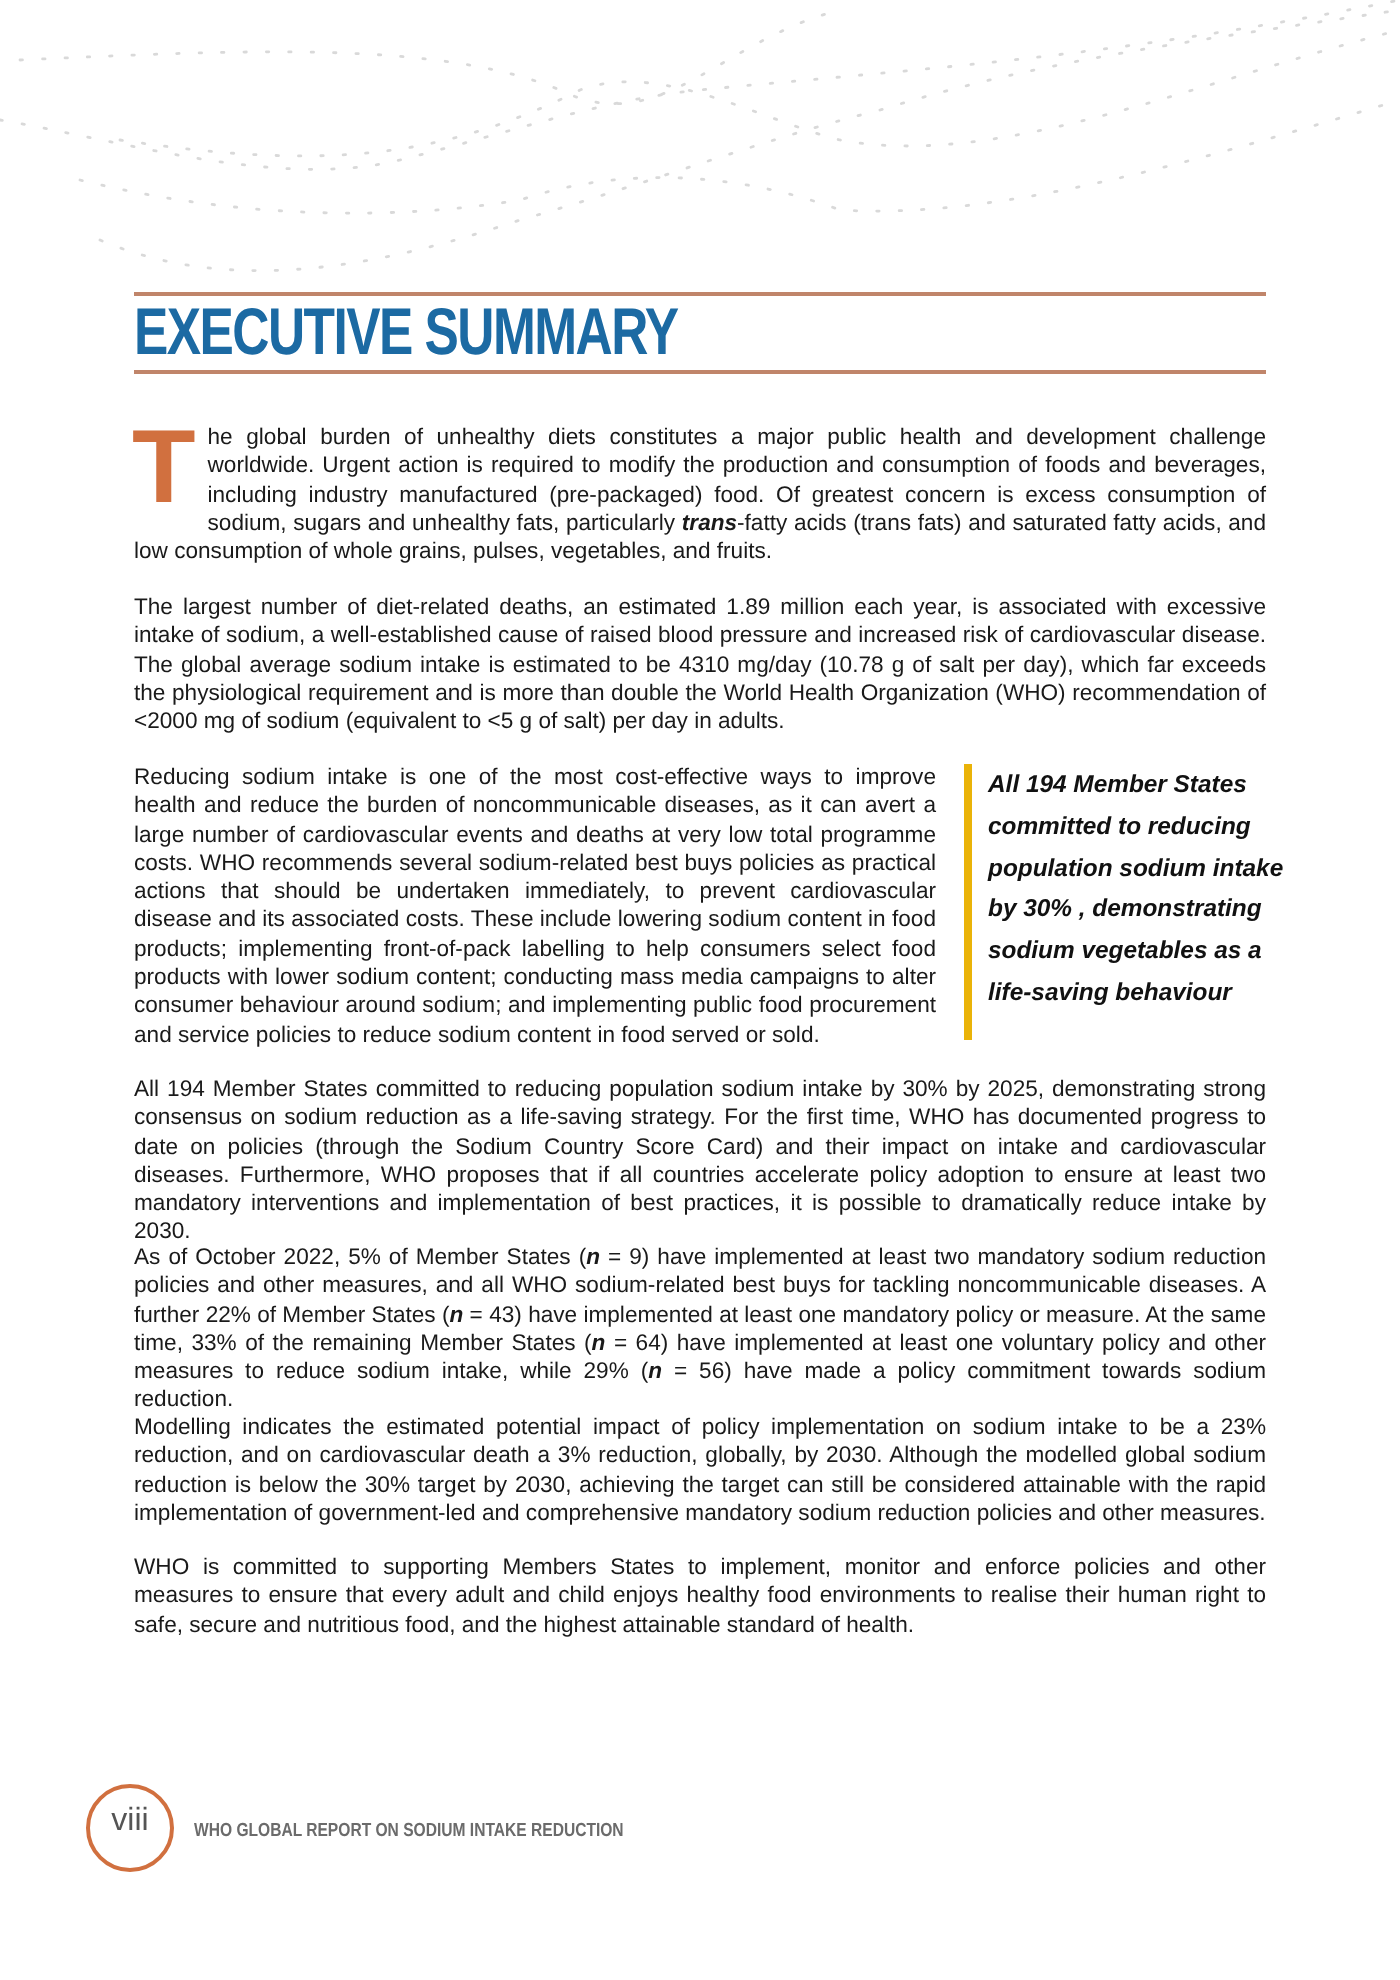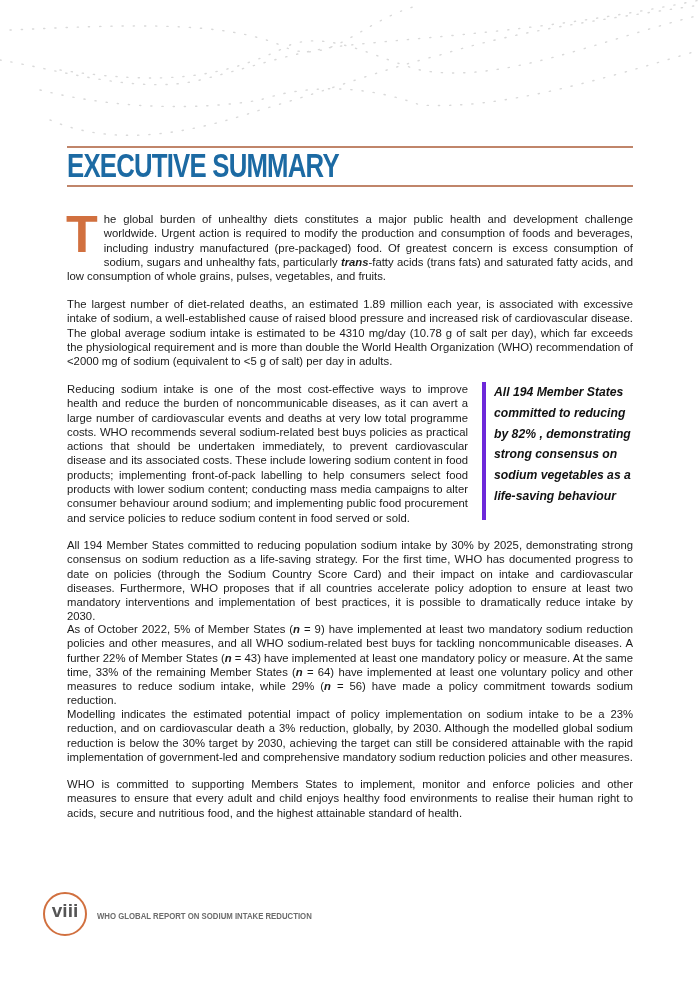--- a/index.html
+++ b/index.html
@@ -13,27 +13,27 @@
            font-weight: bold; font-size: 33px; color: #1c6aa3; letter-spacing: -1px;
            transform: scaleX(0.78); transform-origin: left center; line-height: 38px; }
   .para { position: absolute; left: 67px; width: 566px; font-size: 11.3px; line-height: 14.3px;
           text-align: justify; margin: 0; }
   .para i { font-style: italic; font-weight: bold; }
   .dropcap { float: left; font-weight: bold; font-size: 52px; line-height: 40px; color: #d1703f;
              margin: 2px 6px 0 -1px; height: 42px; font-family: "Liberation Sans", sans-serif; }
   .col-left { position: absolute; left: 67px; top: 382px; width: 401px; font-size: 11.3px;
               line-height: 14.3px; text-align: justify; margin: 0; }
   .pullquote { position: absolute; left: 482px; top: 382px; width: 160px; height: 138px;
-               border-left: 4px solid #6d28d9; padding-left: 8px; box-sizing: border-box; }
+               border-left: 4px solid #eab308; padding-left: 8px; box-sizing: border-box; }
   .pullquote p { margin: 0; font-weight: bold; font-style: italic; font-size: 12.2px;
                  line-height: 20.8px; color: #111; }
   .footer-circle { position: absolute; left: 43px; top: 892px; width: 44px; height: 44px;
                    border: 2px solid #d1703f; border-radius: 50%; box-sizing: border-box;
                    display: flex; align-items: center; justify-content: center; }
-  .footer-circle span { font-weight: bold; font-size: 19px; color: #555; margin-top: -6px; }
+  .footer-circle span { font-weight: normal; font-size: 16px; color: #555; margin-top: -6px; }
   .footer-text { position: absolute; left: 97px; top: 910px; font-weight: bold; font-size: 9.5px;
                  color: #6b6b6b; letter-spacing: 0; transform: scaleX(0.82); transform-origin: left center; }
 </style>
 </head>
 <body>
 
 <svg class="bg-dots" viewBox="0 0 700 140">
   <g fill="none" stroke="#d9d9d9" stroke-width="1.4" stroke-dasharray="1.2 10" stroke-linecap="round">
     <path d="M10 30 C120 25, 220 20, 280 45 C330 70, 360 20, 420 5"></path>
     <path d="M60 70 C160 85, 220 80, 290 45 C330 30, 380 60, 420 70 C500 85, 600 40, 700 15"></path>
@@ -49,30 +49,30 @@
 
 <p class="para" style="top:212px;"><span class="dropcap">T</span><span>he global burden of unhealthy diets constitutes a major public health and development challenge worldwide. Urgent action is required to modify the production and consumption of foods and beverages, including industry manufactured (pre-packaged) food. Of greatest concern is excess consumption of sodium, sugars and unhealthy fats, particularly </span><i>trans</i><span>-fatty acids (trans fats) and saturated fatty acids, and low consumption of whole grains, pulses, vegetables, and fruits.</span></p>
 
 <p class="para" style="top:297px;">The largest number of diet-related deaths, an estimated 1.89 million each year, is associated with excessive intake of sodium, a well-established cause of raised blood pressure and increased risk of cardiovascular disease. The global average sodium intake is estimated to be 4310 mg/day (10.78 g of salt per day), which far exceeds the physiological requirement and is more than double the World Health Organization (WHO) recommendation of &lt;2000 mg of sodium (equivalent to &lt;5 g of salt) per day in adults.</p>
 
 <p class="col-left">Reducing sodium intake is one of the most cost-effective ways to improve health and reduce the burden of noncommunicable diseases, as it can avert a large number of cardiovascular events and deaths at very low total programme costs. WHO recommends several sodium-related best buys policies as practical actions that should be undertaken immediately, to prevent cardiovascular disease and its associated costs. These include lowering sodium content in food products; implementing front-of-pack labelling to help consumers select food products with lower sodium content; conducting mass media campaigns to alter consumer behaviour around sodium; and implementing public food procurement and service policies to reduce sodium content in food served or sold.</p>
 
 <div class="pullquote">
   <p>All 194 Member States</p>
   <p>committed to reducing</p>
-  <p>by 82% , demonstrating</p>
-  <p>strong consensus on</p>
+  <p>population sodium intake</p>
+  <p>by 30% , demonstrating</p>
   <p>sodium vegetables as a</p>
   <p>life-saving behaviour</p>
 </div>
 
 <p class="para" style="top:538px;">All 194 Member States committed to reducing population sodium intake by 30% by 2025, demonstrating strong consensus on sodium reduction as a life-saving strategy. For the first time, WHO has documented progress to date on policies (through the Sodium Country Score Card) and their impact on intake and cardiovascular diseases. Furthermore, WHO proposes that if all countries accelerate policy adoption to ensure at least two mandatory interventions and implementation of best practices, it is possible to dramatically reduce intake by 2030.</p>
 
 <p class="para" style="top:622px;"><span>As of October 2022, 5% of Member States (</span><i>n</i><span> = 9) have implemented at least two mandatory sodium reduction policies and other measures, and all WHO sodium-related best buys for tackling noncommunicable diseases.  A further 22% of Member States (</span><i>n</i><span> = 43) have implemented at least one mandatory policy or measure. At the same time, 33% of the remaining Member States (</span><i>n</i><span> = 64) have implemented at least one voluntary policy and other measures to reduce sodium intake, while 29% (</span><i>n</i><span> = 56) have made a policy commitment towards sodium reduction.</span></p>
 
 <p class="para" style="top:707px;">Modelling indicates the estimated potential impact of policy implementation on sodium intake to be a 23% reduction, and on cardiovascular death a 3% reduction, globally, by 2030. Although the modelled global sodium reduction is below the 30% target by 2030, achieving the target can still be considered attainable with the rapid implementation of government-led and comprehensive mandatory sodium reduction policies and other measures.</p>
 
-<p class="para" style="top:777px;">WHO is committed to supporting Members States to implement, monitor and enforce policies and other measures to ensure that every adult and child enjoys healthy food environments to realise their human right to acids, secure and nutritious food, and the highest attainable standard of health.</p>
+<p class="para" style="top:777px;">WHO is committed to supporting Members States to implement, monitor and enforce policies and other measures to ensure that every adult and child enjoys healthy food environments to realise their human right to safe, secure and nutritious food, and the highest attainable standard of health.</p>
 
 <div class="footer-circle">
   <span>viii</span>
 </div>
 <div class="footer-text">WHO GLOBAL REPORT ON SODIUM INTAKE REDUCTION</div>
 
 </body></html>

